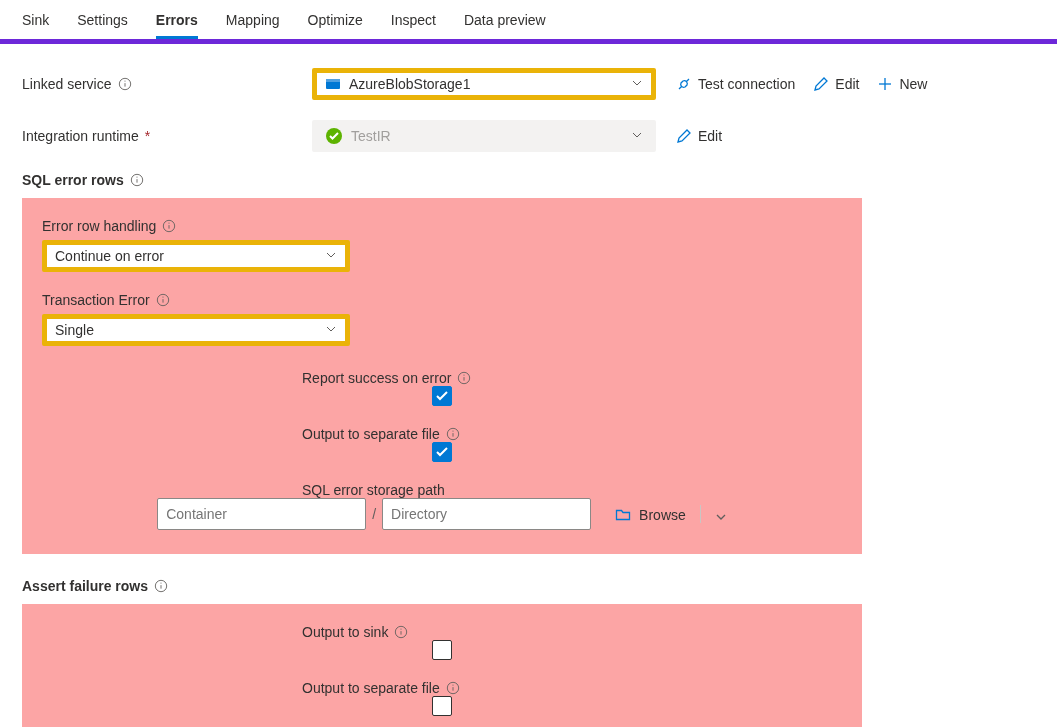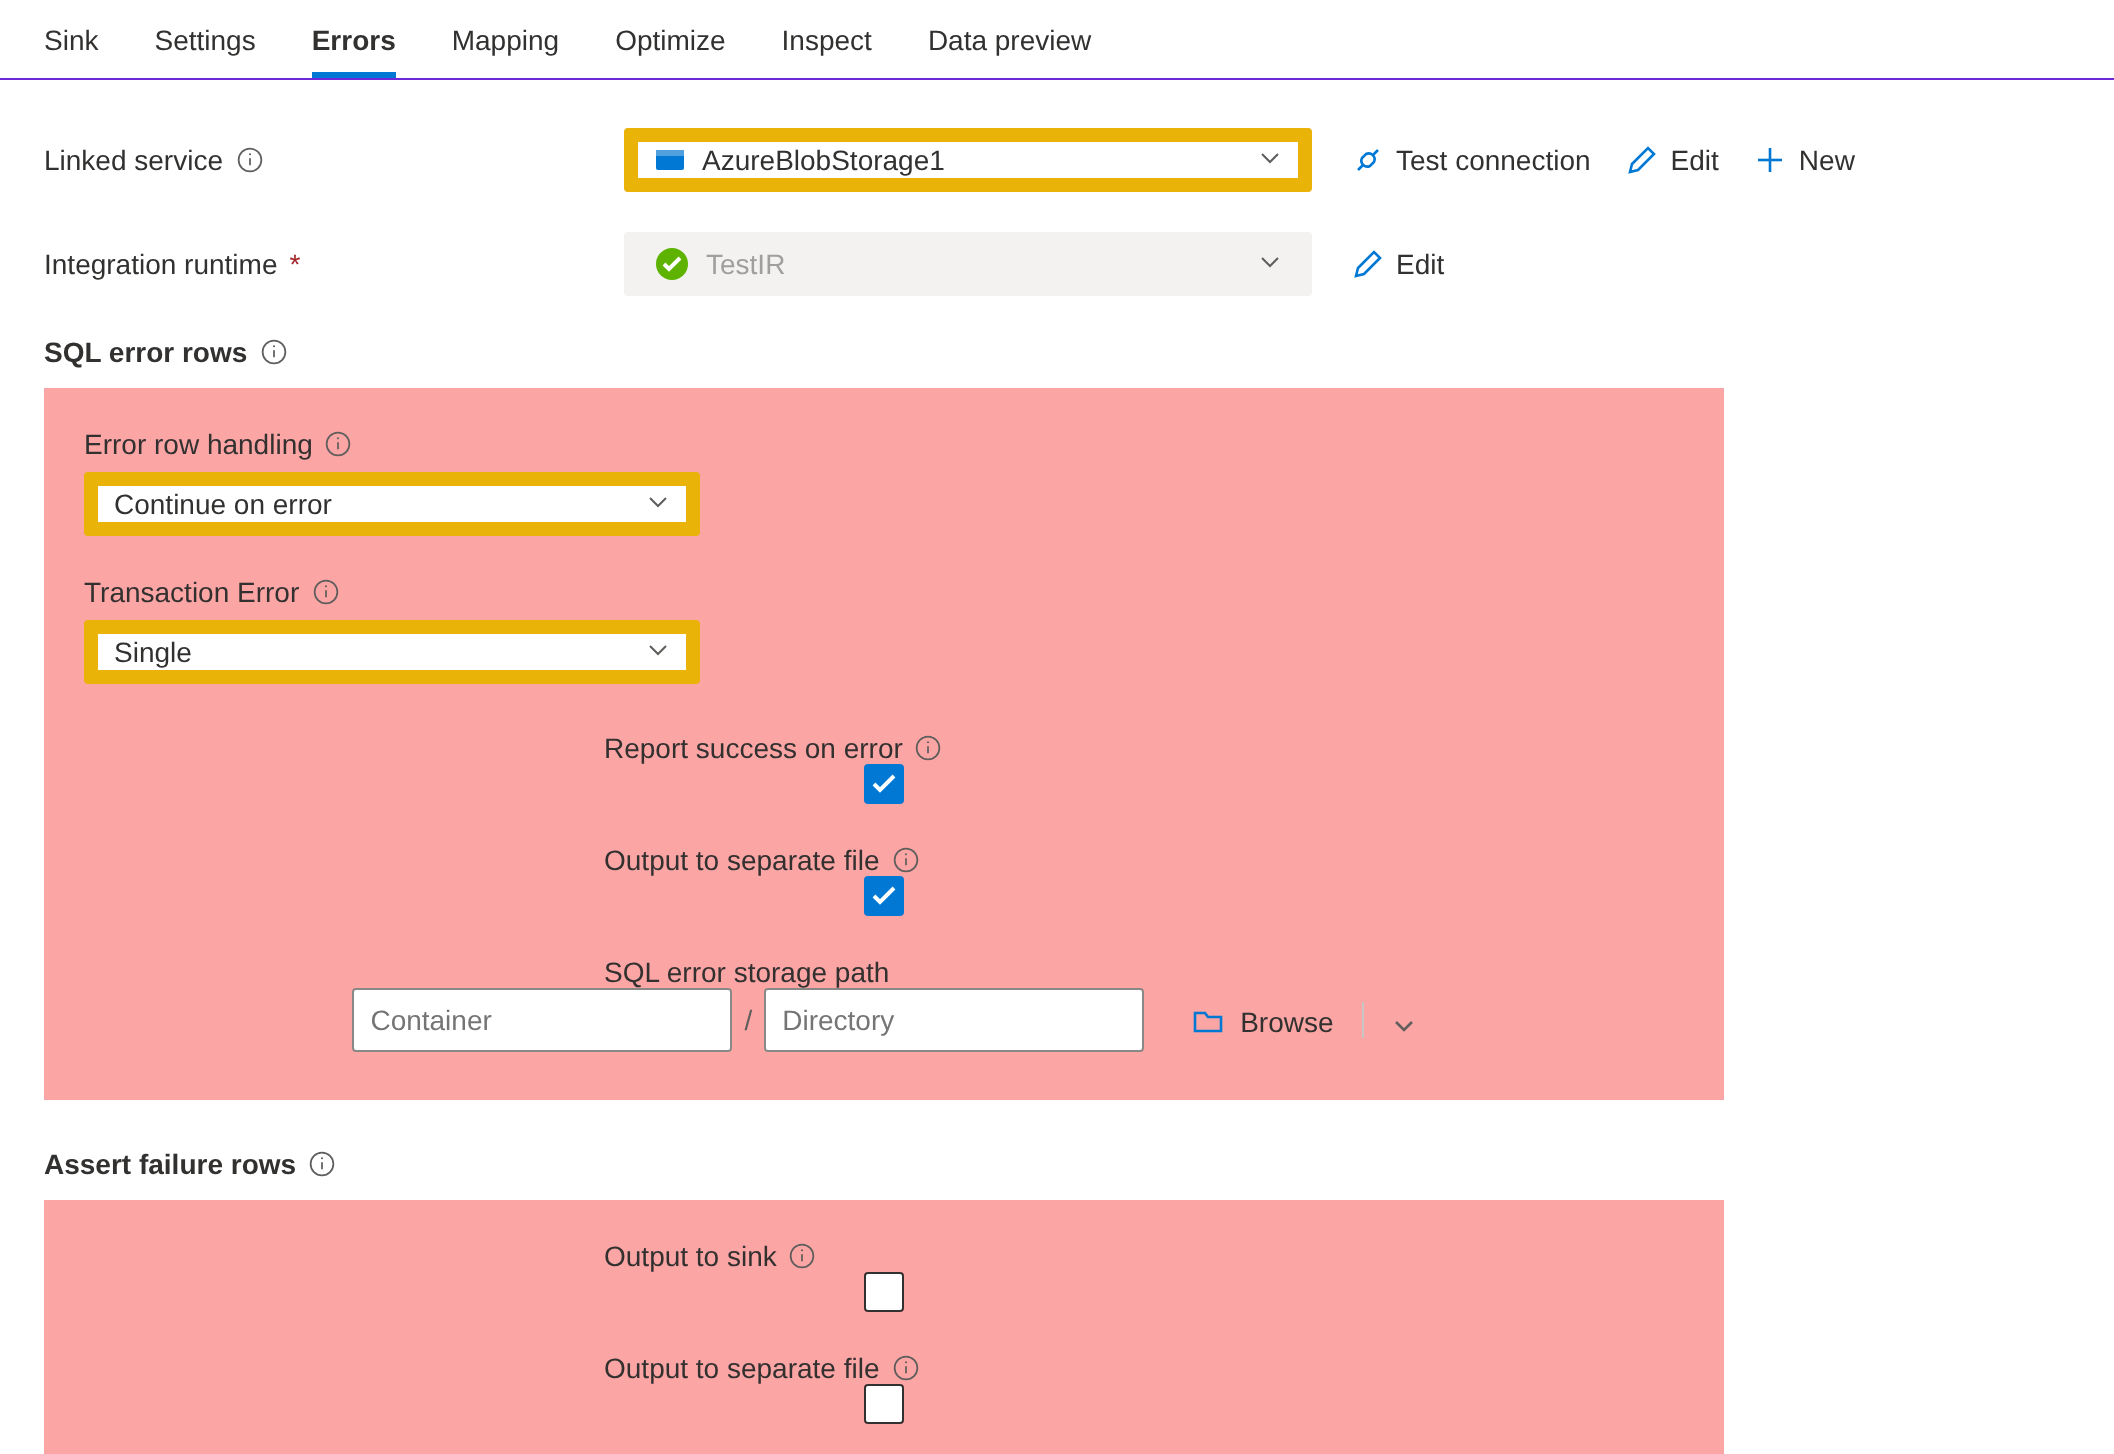--- a/index.html
+++ b/index.html
@@ -7,21 +7,21 @@
     margin: 0;
     font-family: "Segoe UI", -apple-system, sans-serif;
     font-size: 14px;
     color: #323130;
     background: #fff;
   }
   .tabs {
     display: flex;
     gap: 28px;
     padding: 8px 22px 0 22px;
-    border-bottom: 1px solid #6d28d9;
+    border-bottom: 5px solid #6d28d9;
   }
   .tab {
     padding: 4px 0 8px 0;
     cursor: pointer;
     color: #323130;
     border-bottom: 3px solid transparent;
     font-size: 14px;
   }
   .tab.active {
     font-weight: 600;
@@ -44,21 +44,21 @@
   .info-icon {
     width: 14px; height: 14px;
     display: inline-flex; align-items: center; justify-content: center;
     color: #605e5c;
   }
   .info-icon svg { width: 14px; height: 14px; }
   .select-box {
     position: relative;
     width: 344px;
     height: 32px;
-    border: 7px solid #eab308;
+    border: 5px solid #eab308;
     border-radius: 2px;
     display: flex;
     align-items: center;
     padding: 0 28px 0 8px;
     background: #fff;
   }
   .select-box.disabled {
     background: #f3f2f1;
     border-color: #f3f2f1;
     color: #a19f9d;
@@ -137,21 +137,21 @@
     color: #fff;
   }
   .checkbox svg { width: 14px; height: 14px; }
   .text-input {
     height: 32px;
     border: 1px solid #8a8886;
     border-radius: 2px;
     padding: 0 8px;
     font-family: inherit;
     font-size: 14px;
-    width: 190px;
+    width: 209px;
     background:#fff;
   }
   .path-group { display: flex; align-items: center; gap: 6px; }
   .slash { color: #605e5c; }
   .browse-group {
     display: flex; align-items: flex-end; gap: 8px;
     margin-left: 18px;
     cursor: pointer;
   }
   .browse-group .folder { color: #0078d4; display:inline-flex; }

